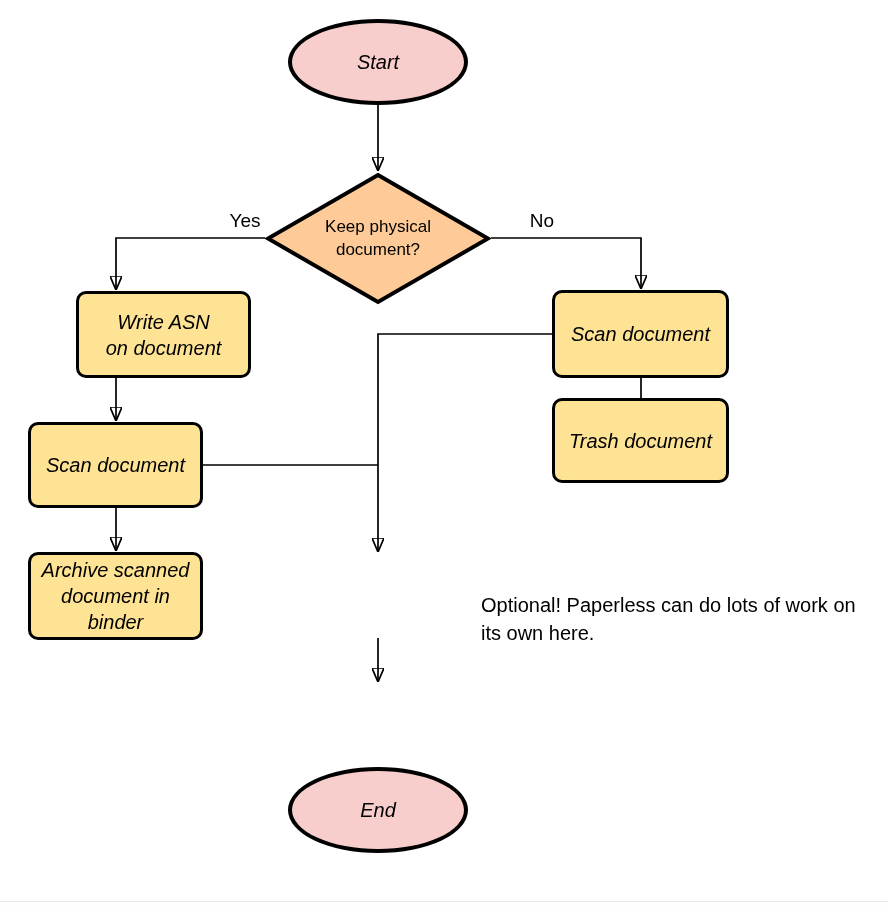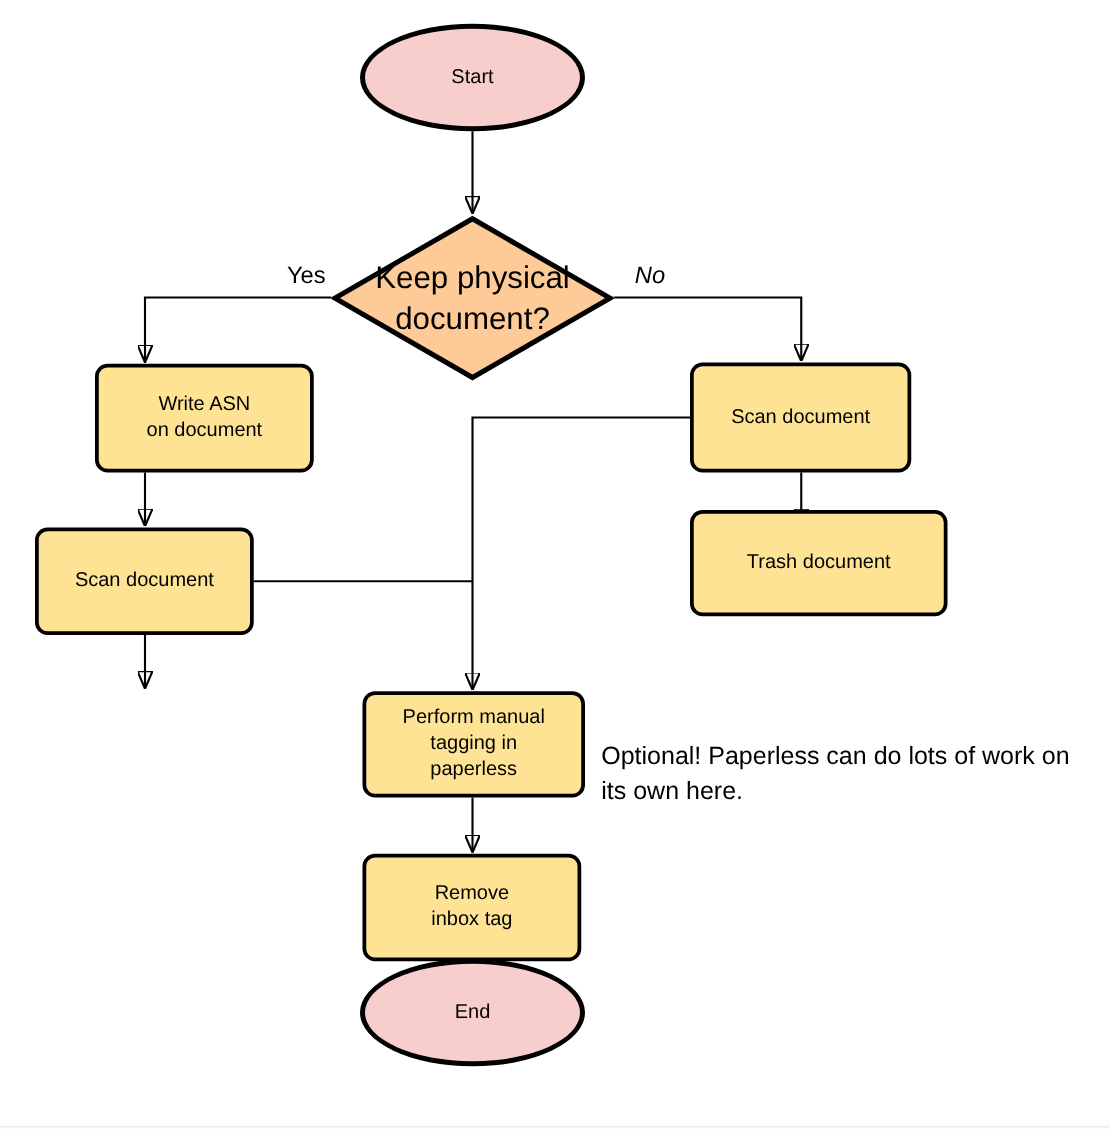--- a/index.html
+++ b/index.html
@@ -22,45 +22,46 @@
     fill: none;
     stroke: #000000;
     stroke-width: 1.7;
   }
   .node {
     position: absolute;
     display: flex;
     align-items: center;
     justify-content: center;
     text-align: center;
-    font-size: 16px;
+    font-size: 20px;
     line-height: 1.3;
     white-space: pre;
     box-sizing: border-box;
+    font-style: italic;
   }
   .process {
     background: #ffe395;
     border: 3px solid #000000;
     border-radius: 10px;
   }
   .terminal {
     background: #f8cecc;
     border: 4px solid #000000;
     border-radius: 50%;
   }
   .diamond-wrap { position: absolute; }
   .diamond-wrap svg { position: absolute; left: 0; top: 0; }
   .diamond-label {
     position: absolute;
     left: 0; top: 0; right: 0; bottom: 0;
     display: flex;
     align-items: center;
     justify-content: center;
     text-align: center;
-    font-size: 25px;
+    font-size: 17px;
     line-height: 1.3;
     white-space: pre;
   }
   .edge-label {
     position: absolute;
     font-size: 19px;
     text-align: center;
     white-space: pre;
   }
   .note {
@@ -115,46 +116,42 @@
 
   <div class="node process" style="left:28px; top:291px; width:175px; height:87px;margin-left:48px;">
     <span>Write ASN
 on document</span>
   </div>
 
   <div class="node process" style="left:28px; top:422px; width:175px; height:86px;">
     <span>Scan document</span>
   </div>
 
+  <div class="node process" style="left:28px; top:552px; width:175px; height:88px;">
+    <span>Archive scanned
+document in
+binder</span>
+  </div>
 
   <div class="node process" style="left:552px; top:290px; width:177px; height:88px;">
     <span>Scan document</span>
   </div>
 
-  <div class="node process" style="left:552px; top:408px; width:206px; height:85px;">
+  <div class="node process" style="left:552px; top:398px; width:177px; height:85px;">
     <span>Trash document</span>
   </div>
 
-  <div class="node process" style="left:290px; top:553px; width:178px; height:85px;">
-    <span>Perform manual
-tagging in
-paperless</span>
-  </div>
 
-  <div class="node process" style="left:290px; top:683px; width:175px; height:86px;">
-    <span>Remove
-inbox tag</span>
-  </div>
 
   <div class="node terminal" style="left:288px; top:767px; width:180px; height:86px;">
     <span>End</span>
   </div>
 
   <div class="edge-label" style="left:204px; top:210px; width:46px;margin-left:18px;">Yes</div>
 
-  <div class="edge-label" style="left:498px; top:210px; width:44px;font-style:italic;">No</div>
+  <div class="edge-label" style="left:520px; top:210px; width:44px;">No</div>
 
   <div class="note" style="left:481px; top:591px;">Optional! Paperless can do lots of work on
 its own here.</div>
 
   <div class="bottom-strip"></div>
 
 </div>
 
 </body></html>

